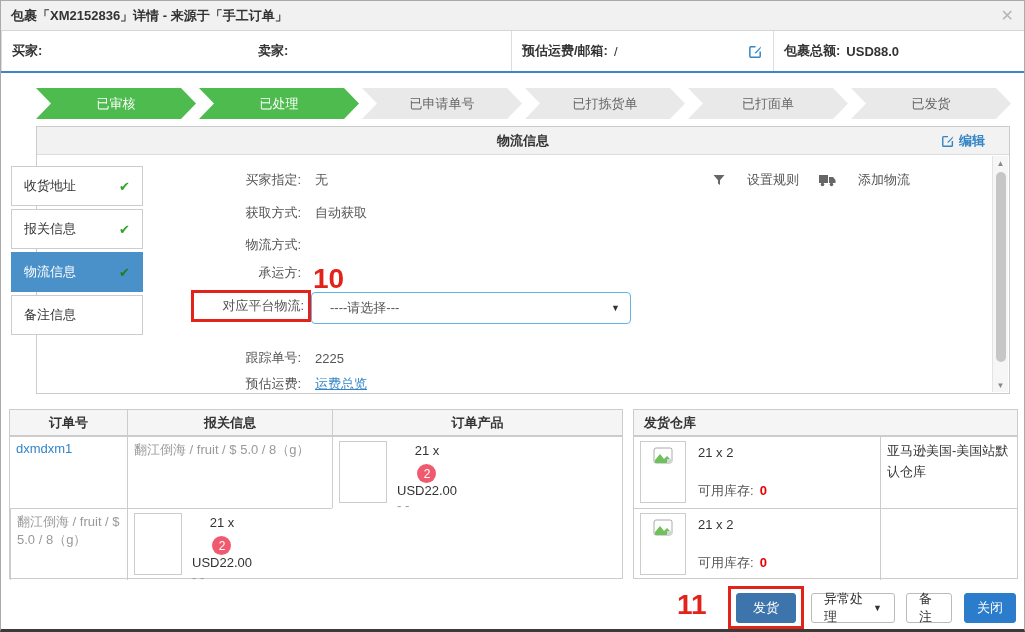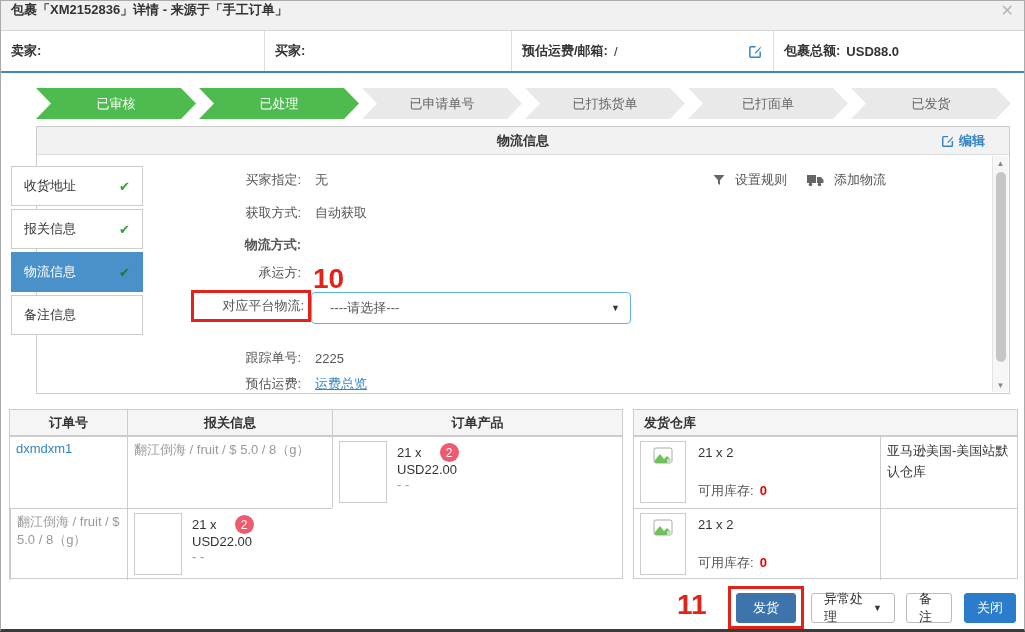--- a/index.html
+++ b/index.html
@@ -6,21 +6,21 @@
   html,body { background:#fff; }
   body { font-family:"Liberation Sans","DejaVu Sans",sans-serif; font-size:13px; color:#333; }
   #root {
     position:relative; width:1025px; height:632px; background:#fff;
     border:1px solid #aaa; border-bottom:3px solid #3a3a3a; overflow:hidden;
   }
   
   .titlebar {
     position:absolute; left:0; top:0; width:100%; height:30px;
     background:#f1f1f1; border-bottom:1px solid #d5d5d5;
-    display:flex; align-items:flex-start; padding:0 10px;
+    display:flex; align-items:center; padding:0 10px;
   }
   .titlebar .title { font-weight:bold; color:#333; }
   .titlebar .close { margin-left:auto; color:#b5b5b5; font-size:16px; font-weight:bold; cursor:pointer; }
   
   .inforow {
     position:absolute; left:0; top:30px; width:100%; height:42px;
     display:flex; border-bottom:2px solid #3e86c8; background:#fff;
   }
   .inforow .cell { display:flex; align-items:center; padding:0 10px; }
   .inforow .c1 { width:263px; }
@@ -58,21 +58,21 @@
   .tab .check { margin-left:auto; color:#2ba52b; font-weight:bold; }
   .tab.active { background:var(--tab-active,#4a91c9); border-color:var(--tab-active,#4a91c9); color:#fff; }
   .tab.active .check { color:#1e7d1e; }
   
   .lrow { position:absolute; display:flex; align-items:center; color:#555; }
   .llabel { display:inline-block; width:140px; text-align:right; color:#555; }
   .lvalue { margin-left:14px; color:#555; }
   .bluelink { color:var(--accent-blue,#3385c6); cursor:pointer; }
   .underline { text-decoration:underline; }
   .right-actions { position:absolute; left:712px; top:170px; display:flex; gap:20px; color:#555; }
-  .right-actions .act { display:flex; align-items:center; gap:10px; cursor:pointer; }
+  .right-actions .act { display:flex; align-items:center; gap:22px; cursor:pointer; }
   
   .select {
     position:absolute; left:310px; top:291px; width:320px; height:32px;
     border:1px solid var(--select-border,#67b2e4); border-radius:4px; background:#fff;
     display:flex; align-items:center; padding:0 10px 0 18px; color:#555; cursor:pointer;
   }
   .select .caret { margin-left:auto; font-size:9px; color:#333; }
   
   .redbox-label {
     position:absolute; left:190px; top:289px; width:120px; height:32px;
@@ -96,21 +96,21 @@
   #orders  { left:8px;  top:408px; width:614px; height:170px; grid-template-columns:117px 205px 1fr; grid-template-rows:26px 72px 72px; }
   #wh      { left:632px; top:408px; width:385px; height:170px; grid-template-columns:246px 1fr; grid-template-rows:26px 72px 72px; }
   .th { background:#f5f5f5; font-weight:bold; display:flex; align-items:center; justify-content:center; border-bottom:1px solid #ccc; }
   .th.left { justify-content:flex-start; padding-left:10px; }
   .td { border-top:1px solid #ccc; padding:4px 6px; position:relative; overflow:hidden; }
   .bl { border-left:1px solid #ccc; }
   .gray { color:#999; }
   .imgbox { width:48px; height:62px; border:1px solid #ccc; background:#fff; display:flex; justify-content:center; }
   .prod { display:flex; gap:10px; }
   .prod .lines { padding-top:2px; }
-  .prod .l1 { display:flex; align-items:center; gap:18px; }
+  .prod .l1 { display:flex; align-items:center; gap:6px;flex-direction:column; }
   .badge {
     width:19px; height:19px; border-radius:50%; background:var(--badge-pink,#f05a6e);
     color:#fff; font-size:12px; display:flex; align-items:center; justify-content:center;
   }
   .whcell .qty { position:absolute; left:64px; top:8px; }
   .whcell .stock { position:absolute; left:64px; bottom:8px; color:#555; }
   .stock .zero { color:var(--stock-red,#e60000); font-weight:bold; margin-left:6px; }
   .whname { padding-top:4px; line-height:1.6; }
   
   .btn {
@@ -136,25 +136,25 @@
 <body>
 
 <div id="root">
 
   <div class="titlebar">
     <span class="title">包裹「XM2152836」详情 - 来源于「手工订单」</span>
     <span class="close">✕</span>
   </div>
 
   <div class="inforow">
+    <div class="cell c2">
+      <b>买家:</b>
+    </div>
     <div class="cell c1">
       <b>卖家:</b>
-    </div>
-    <div class="cell c2">
-      <b>买家:</b>
     </div>
     <div class="cell c3">
       <b>预估运费/邮箱:</b>
       <span class="val">/</span>
       <span class="editpen">
         <svg width="15" height="15" viewBox="0 0 16 16">
             <path d="M13 8v5a1 1 0 0 1-1 1H3a1 1 0 0 1-1-1V4a1 1 0 0 1 1-1h5" fill="none" stroke="#3385c6" stroke-width="1.6"></path>
             <path d="M7 9.5 14 2.5l-.9 2.6L8.5 10z" fill="#3385c6"></path>
           </svg>
       </span>
@@ -229,21 +229,21 @@
           <circle cx="3.5" cy="10.5" r="1.8" fill="#666"></circle>
           <circle cx="12.5" cy="10.5" r="1.8" fill="#666"></circle>
         </svg>
       <span>添加物流</span>
     </span>
   </div>
   <div class="lrow" style="left:160px; top:203px;">
     <span class="llabel">获取方式:</span>
     <span class="lvalue">自动获取</span>
   </div>
-  <div class="lrow" style="left:160px; top:235px;font-weight:bold;">
+  <div class="lrow" style="left:160px; top:235px;">
     <span class="llabel">物流方式:</span>
   </div>
   <div class="lrow" style="left:160px; top:263px;">
     <span class="llabel">承运方:</span>
   </div>
 
   <span class="ann-num" id="ann10">10</span>
   <div class="redbox-label">
     <span>对应平台物流:</span>
   </div>

